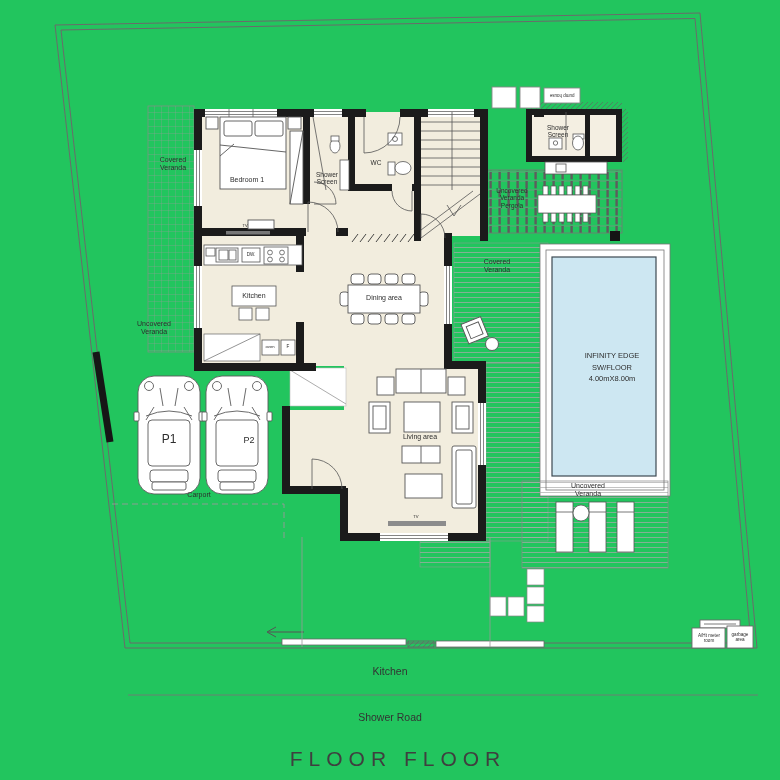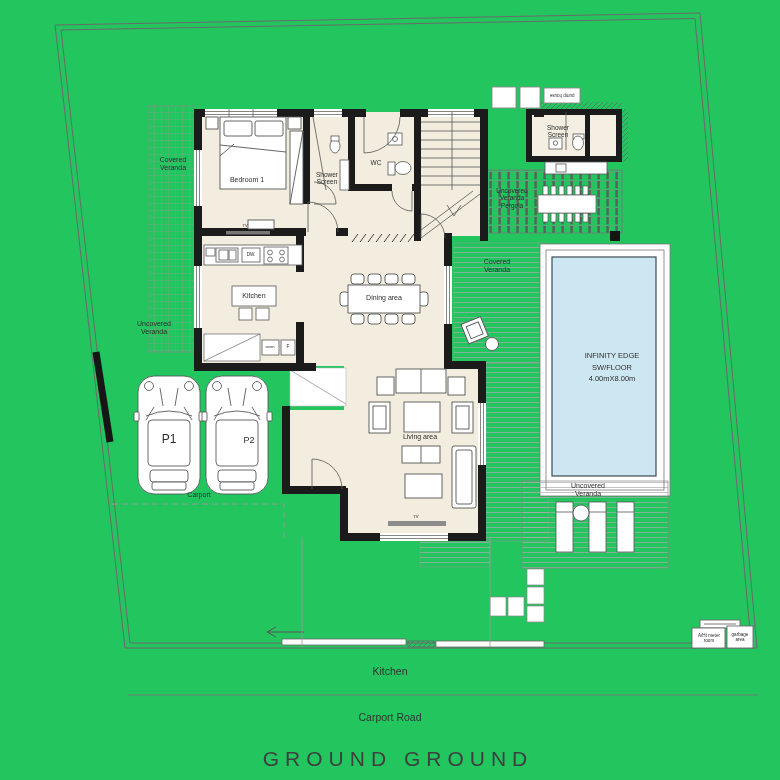--- a/index.html
+++ b/index.html
@@ -380,15 +380,15 @@
   <div class="lbl" style="left:249px;top:440px;width:24px;font-size:9px;">P2</div>
   <div class="lbl" style="left:199px;top:495px;width:50px;font-size:7px;">Carport</div>
   <div class="lbl" style="left:709px;top:638px;width:30px;font-size:4.6px;">A/Ht meter room</div>
   <div class="lbl" style="left:740px;top:637px;width:24px;font-size:4.6px;">garbage area</div>
   <div class="lbl" style="left:251px;top:255px;width:20px;font-size:4.6px;">DW.</div>
   <div class="lbl" style="left:270px;top:347px;width:20px;font-size:4.2px;">oven</div>
   <div class="lbl" style="left:288px;top:347px;width:10px;font-size:4.6px;">F</div>
   <div class="lbl" style="left:245px;top:226px;width:14px;font-size:4px;">TV</div>
   <div class="lbl" style="left:416px;top:517px;width:14px;font-size:4.2px;">TV</div>
   <div class="lbl" style="left:390px;top:671px;width:120px;font-size:10.5px;color:#333;">Kitchen</div>
-  <div class="lbl" style="left:390px;top:717px;width:120px;font-size:10.5px;color:#333;">Carport Road</div>
-  <div class="lbl title" style="left:398px;top:759px;width:420px;font-size:21px;">GROUND GROUND</div>
+  <div class="lbl" style="left:390px;top:717px;width:120px;font-size:10.5px;color:#333;">Shower Road</div>
+  <div class="lbl title" style="left:398px;top:759px;width:420px;font-size:21px;">FLOOR FLOOR</div>
 </div>
 
 </body></html>

